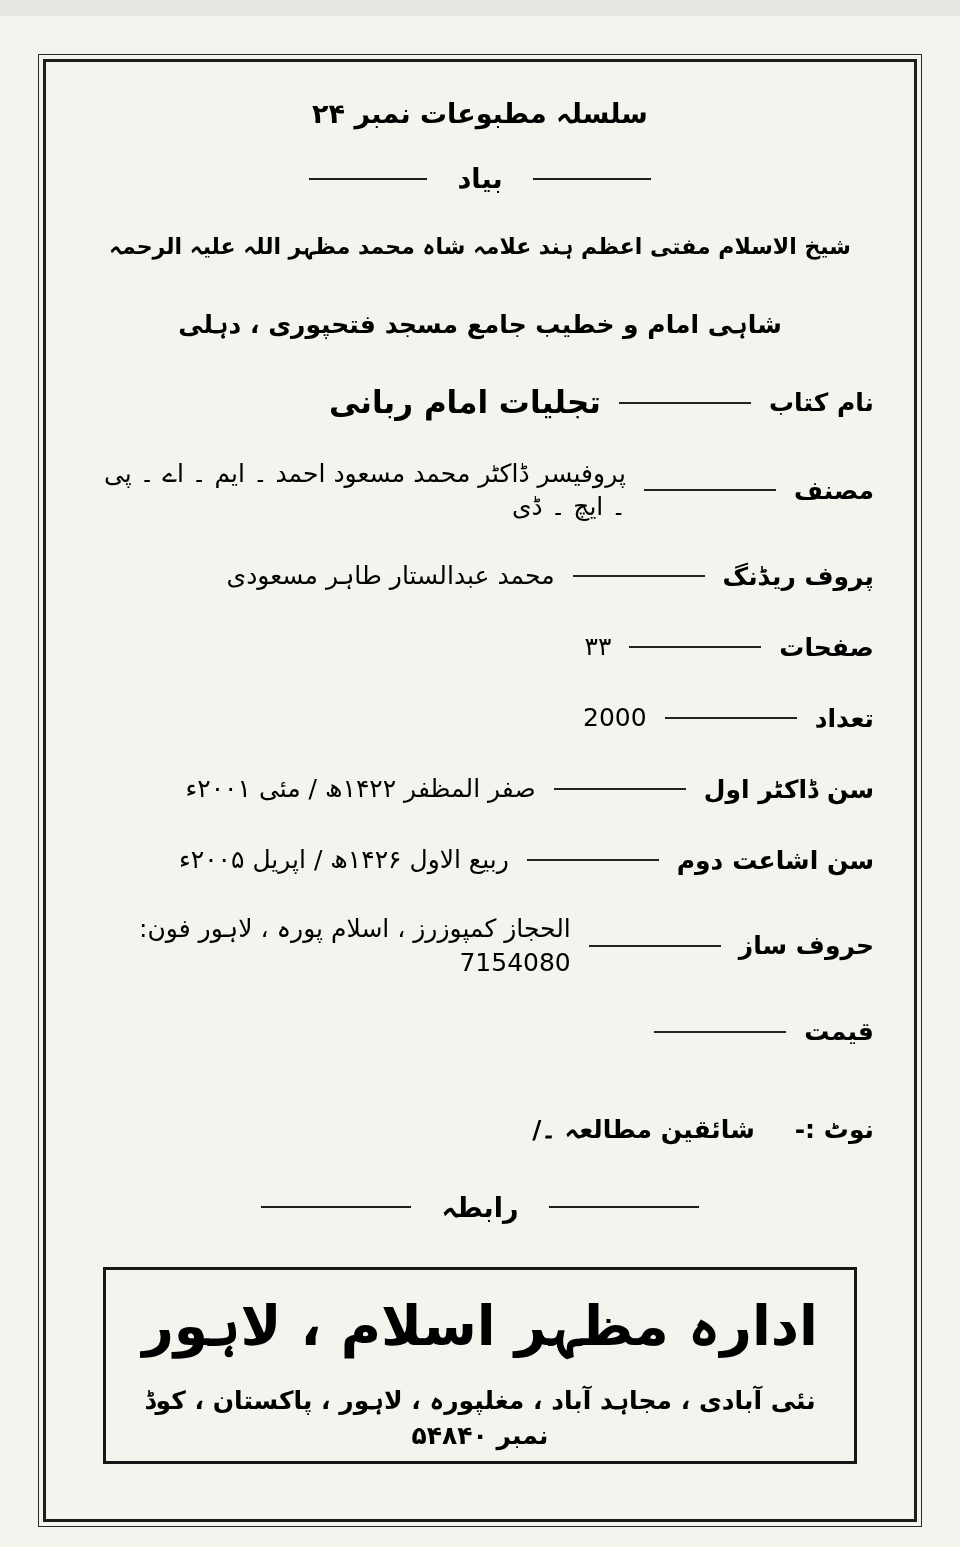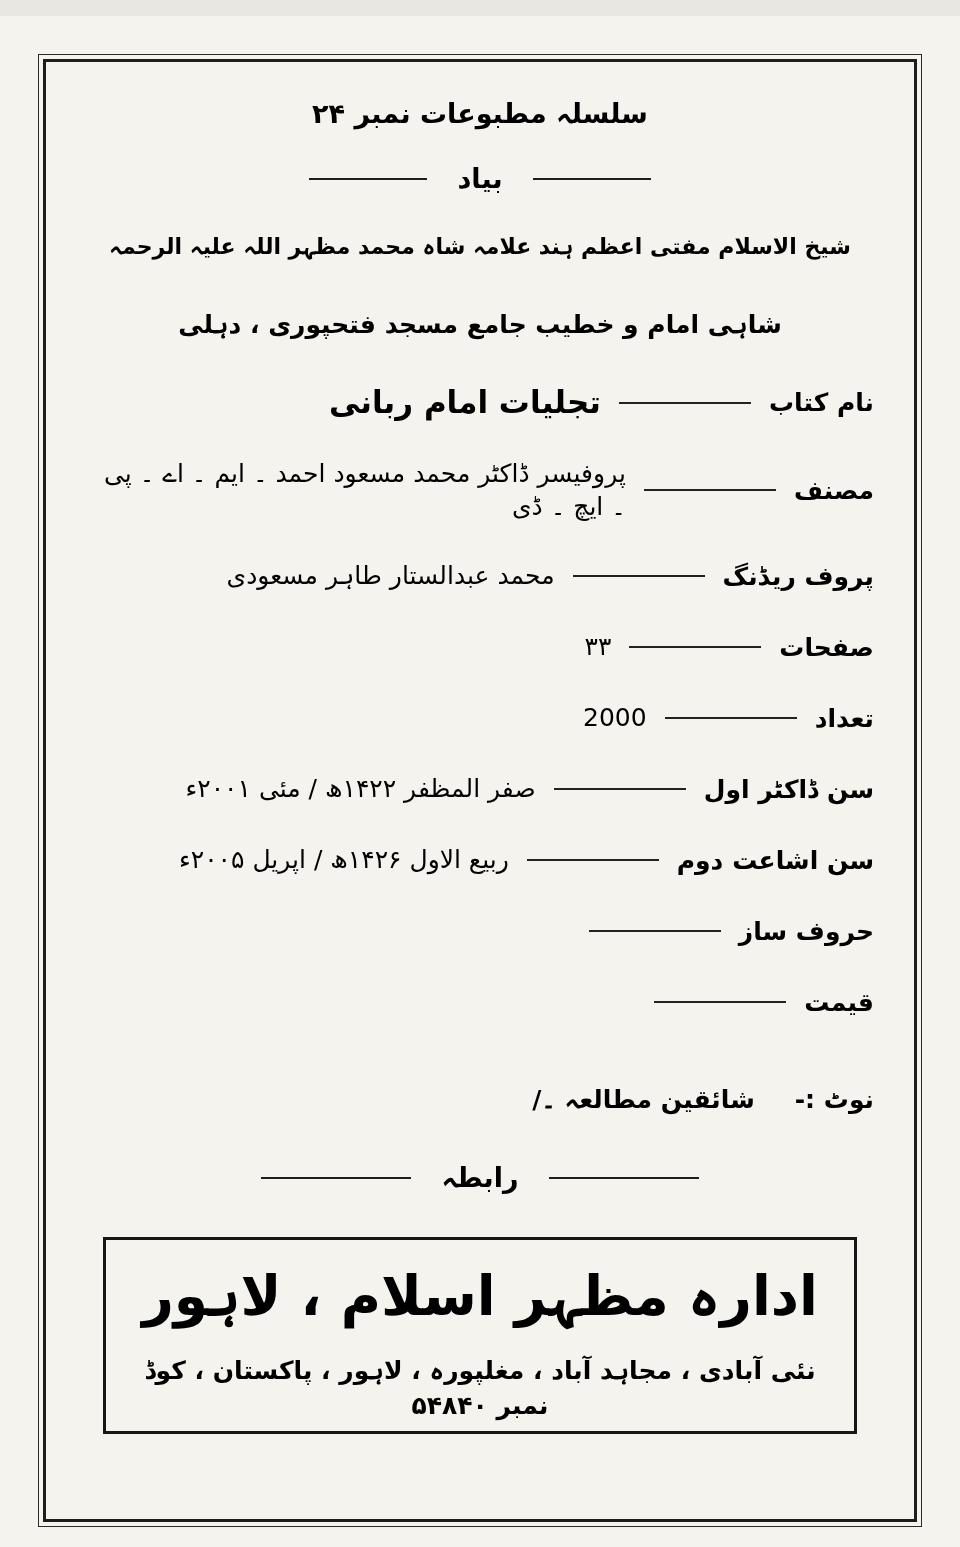--- a/index.html
+++ b/index.html
@@ -204,20 +204,21 @@
 
           <div class="field-row">
             <span class="f-label">سن اشاعت دوم</span>
             <span class="leader"></span>
             <span class="f-value">ربیع الاول ۱۴۲۶ھ / اپریل ۲۰۰۵ء</span>
           </div>
 
           <div class="field-row">
             <span class="f-label">حروف ساز</span>
             <span class="leader"></span>
+            <span class="f-value">الحجاز کمپوزرز ، اسلام پورہ ، لاہور فون: 7154080</span>
           </div>
 
           <div class="field-row">
             <span class="f-label">قیمت</span>
             <span class="leader"></span>
             <span class="f-value"></span>
           </div>
 
         </div>
 

